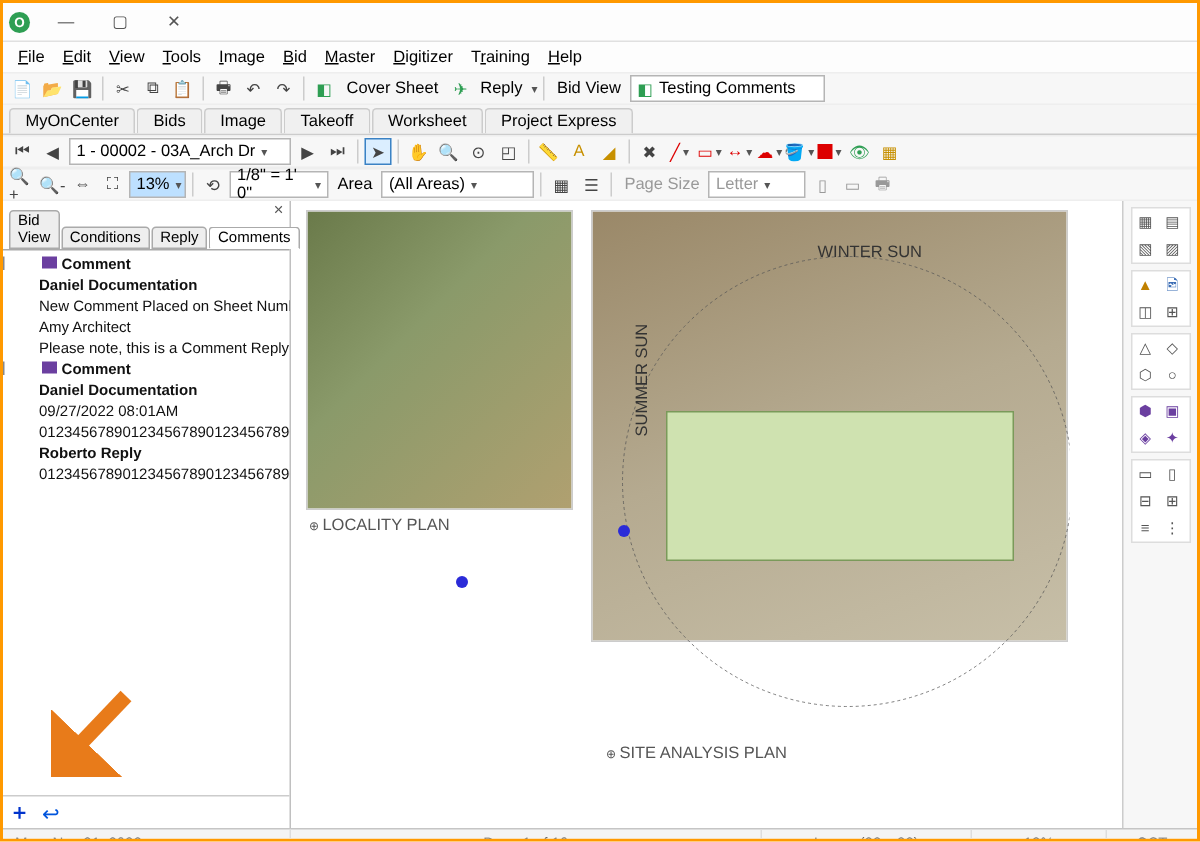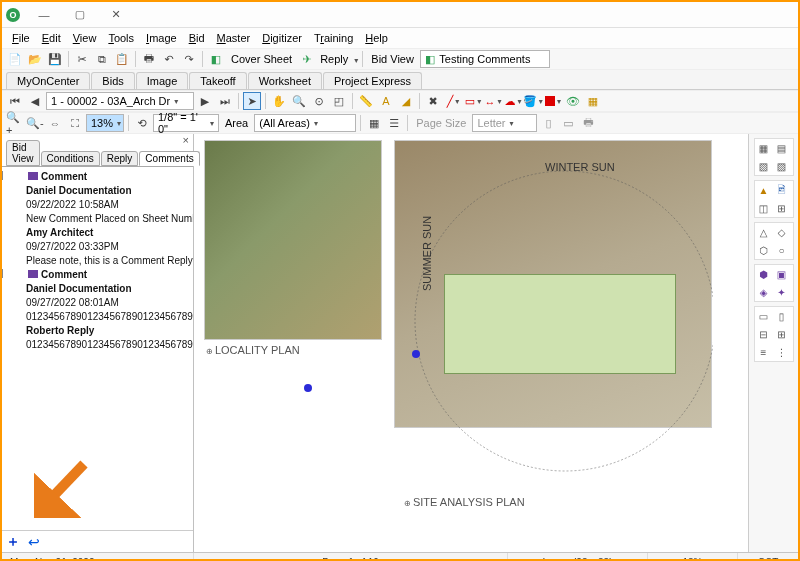--- a/index.html
+++ b/index.html
@@ -190,24 +190,22 @@
       <div class="intab">Reply</div>
       <div class="intab active">Comments</div>
     </div>
     <div class="comments-panel">
       <div class="c-row head root" style="padding-left:24px;position:relative">
         <span class="minus">−</span>
         <span class="purple"></span>
         <span class="c-text" style="font-weight:bold">Comment</span>
       </div>
       <div class="c-row head sub"><span class="c-text" style="font-weight:bold">Daniel Documentation</span></div>
-      <div class="c-row sub"><span class="c-text">09/22/2022 10:58AM</span></div>
       <div class="c-row sub"><span class="c-text">New Comment Placed on Sheet Number</span></div>
-      <div class="c-row head sub"><span class="c-text" style="font-weight:bold">Amy Architect</span></div>
-      <div class="c-row sub"><span class="c-text">09/27/2022 03:33PM</span></div>
+      <div class="c-row head sub"><span class="c-text" style="font-weight:normal">Amy Architect</span></div>
       <div class="c-row sub"><span class="c-text">Please note, this is a Comment Reply</span></div>
 
       <div class="c-row head root" style="padding-left:24px;position:relative">
         <span class="minus">−</span>
         <span class="purple"></span>
         <span class="c-text" style="font-weight:bold">Comment</span>
       </div>
       <div class="c-row head sub"><span class="c-text" style="font-weight:bold">Daniel Documentation</span></div>
       <div class="c-row sub"><span class="c-text">09/27/2022 08:01AM</span></div>
       <div class="c-row sub"><span class="c-text">01234567890123456789012345678901234...</span></div>

